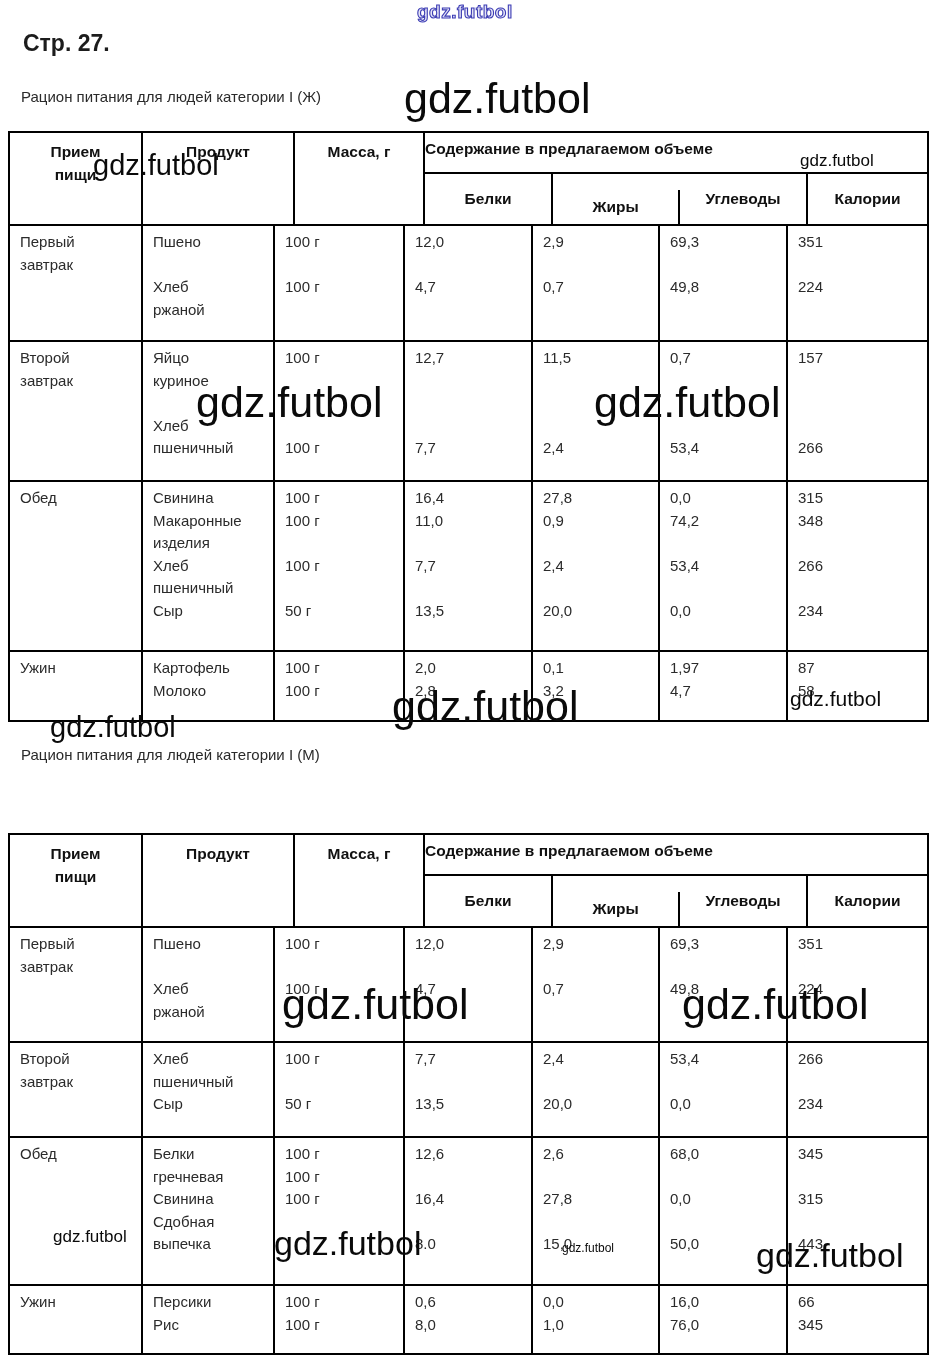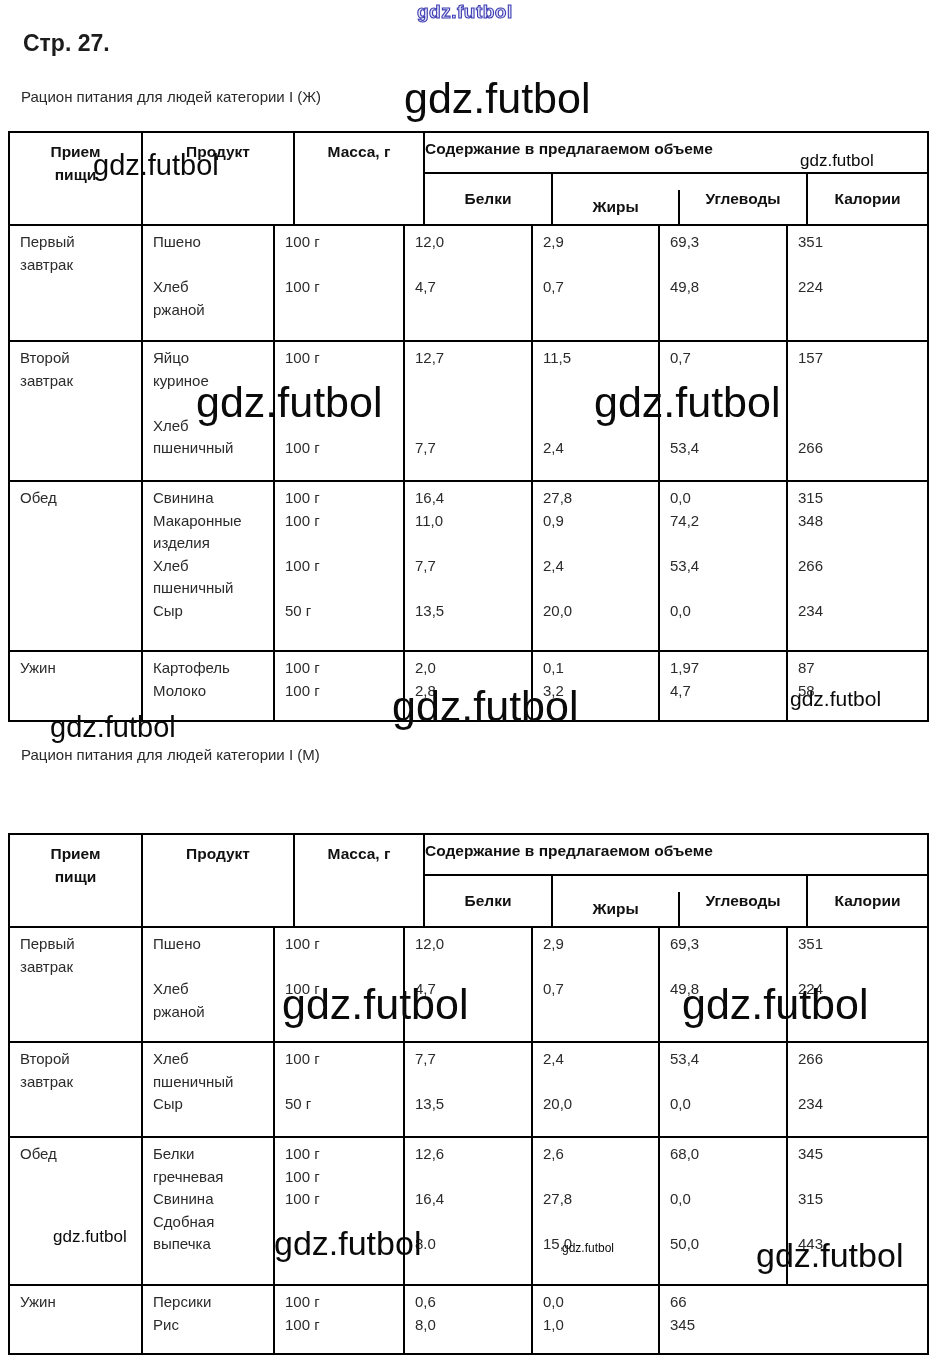--- a/index.html
+++ b/index.html
@@ -393,20 +393,24 @@
           <div class="line">100 г</div>
           <div class="line">100 г</div>
         </div>
         <div class="tcell tw3">
           <div class="line">0,6</div>
           <div class="line">8,0</div>
         </div>
         <div class="tcell tw4">
           <div class="line">0,0</div>
           <div class="line">1,0</div>
+        </div>
+        <div class="tcell tw5">
+          <div class="line">16,0</div>
+          <div class="line">76,0</div>
         </div>
         <div class="tcell tw6">
           <div class="line">66</div>
           <div class="line">345</div>
         </div>
       </div>
     </div>
 </div>
 
 <span class="wm wm-blue" style="left:417px; top:2px;">gdz.futbol</span>

